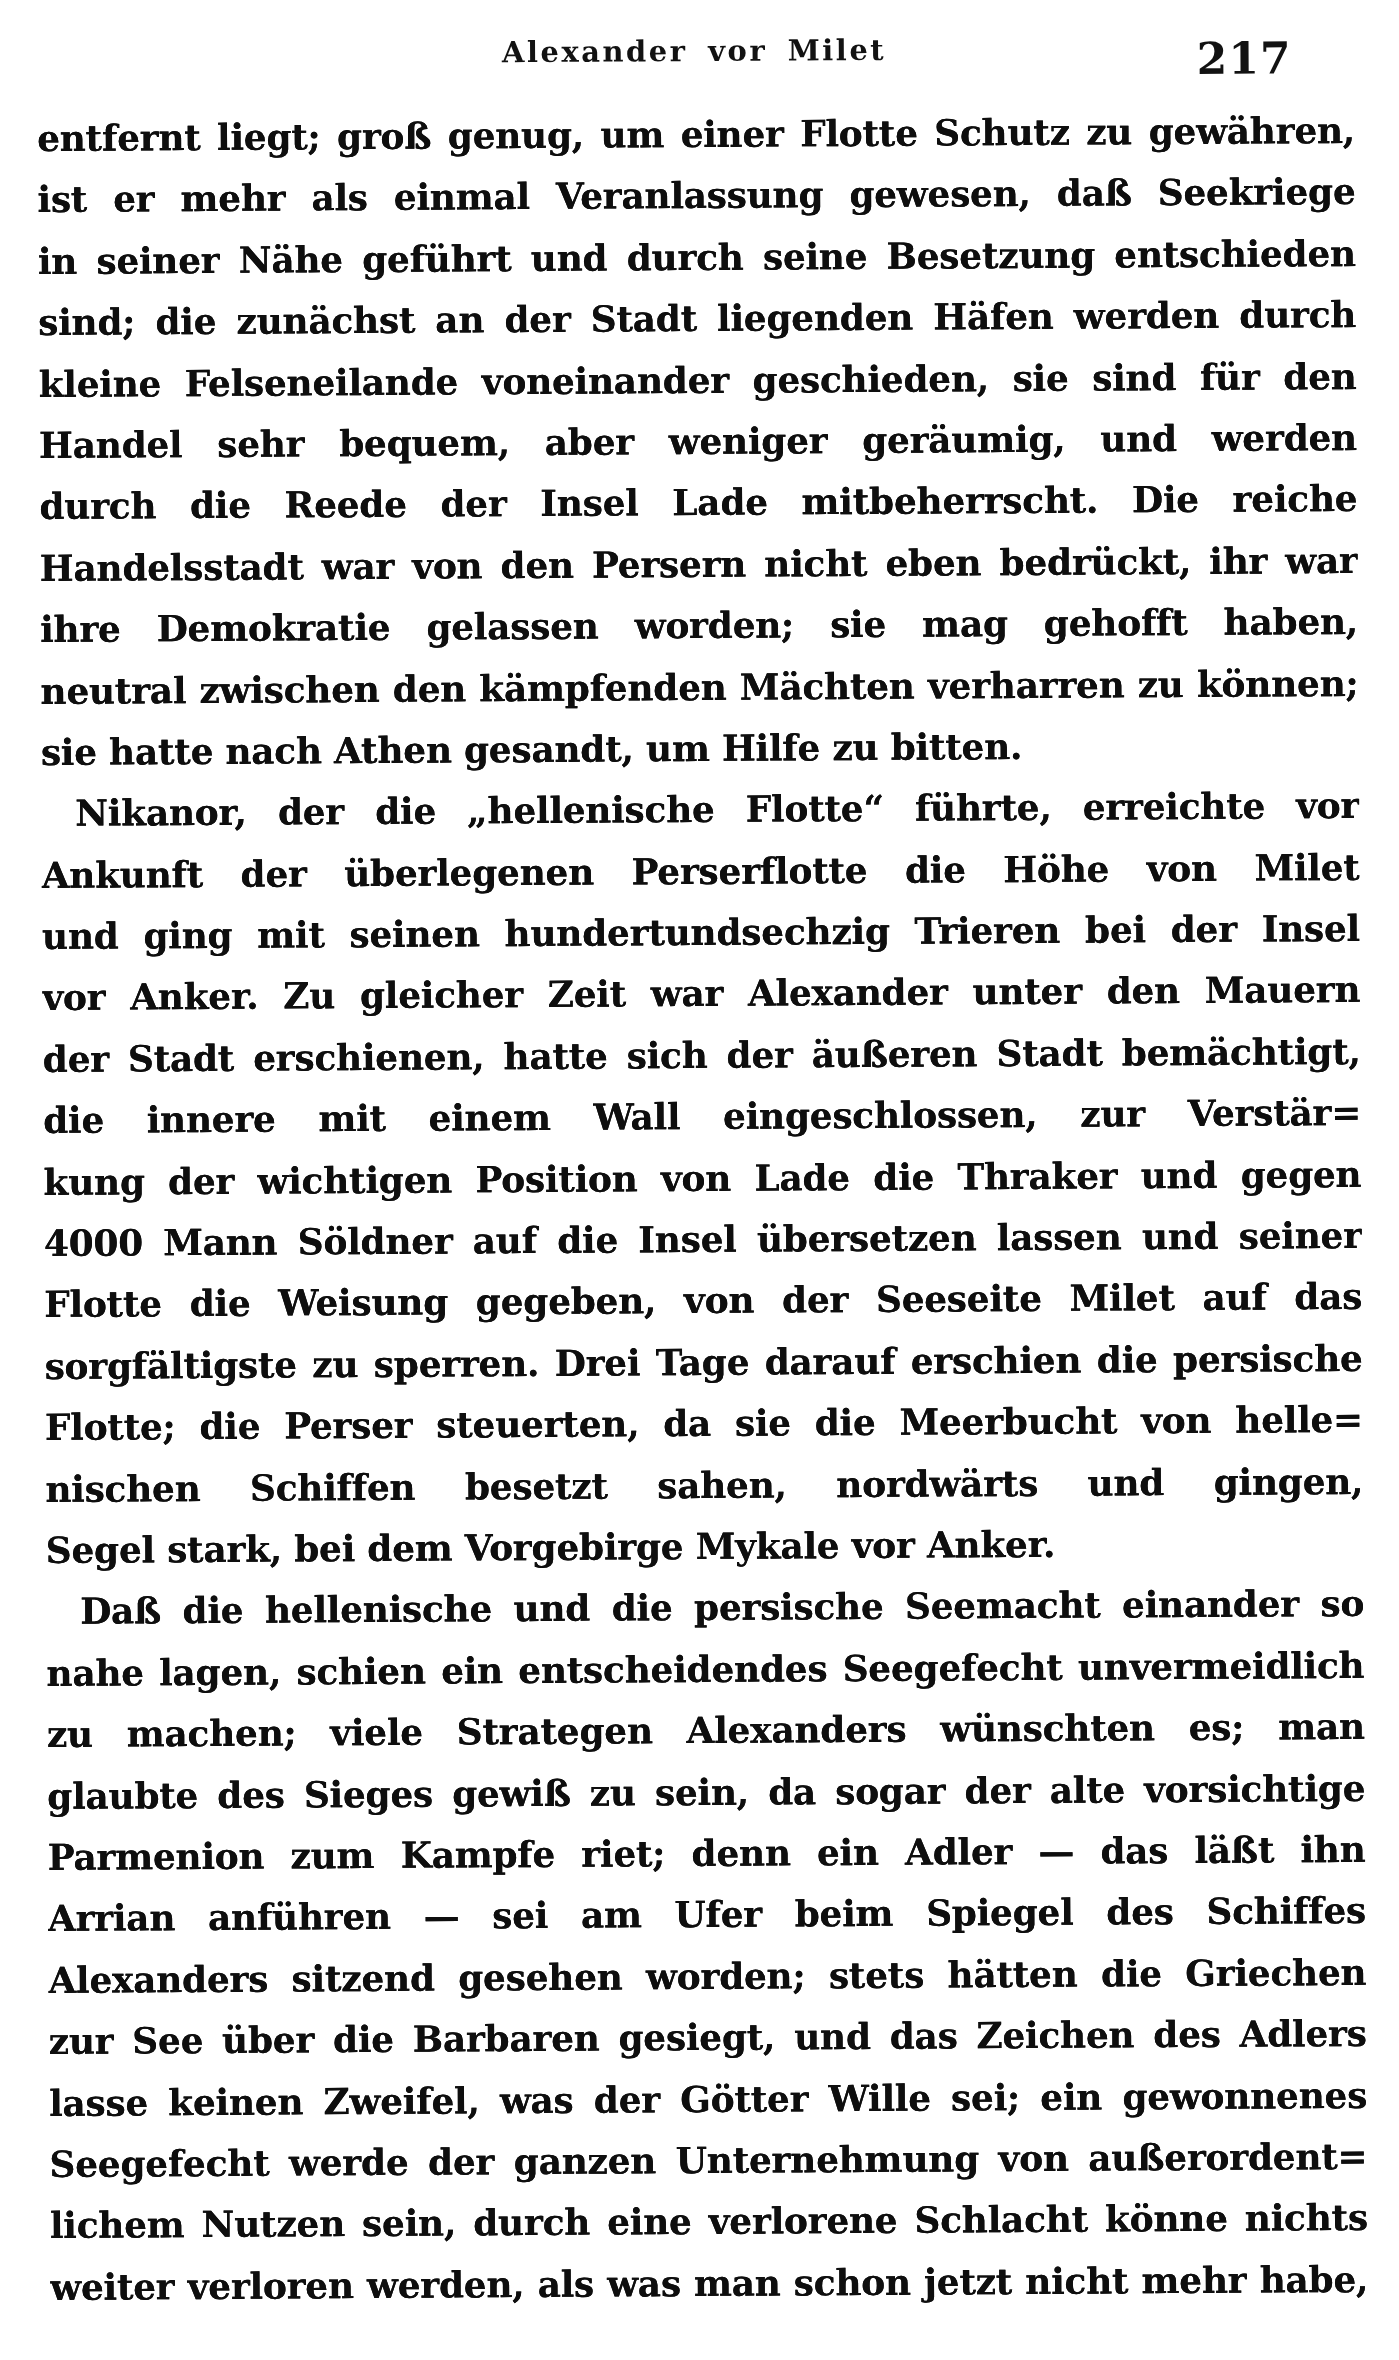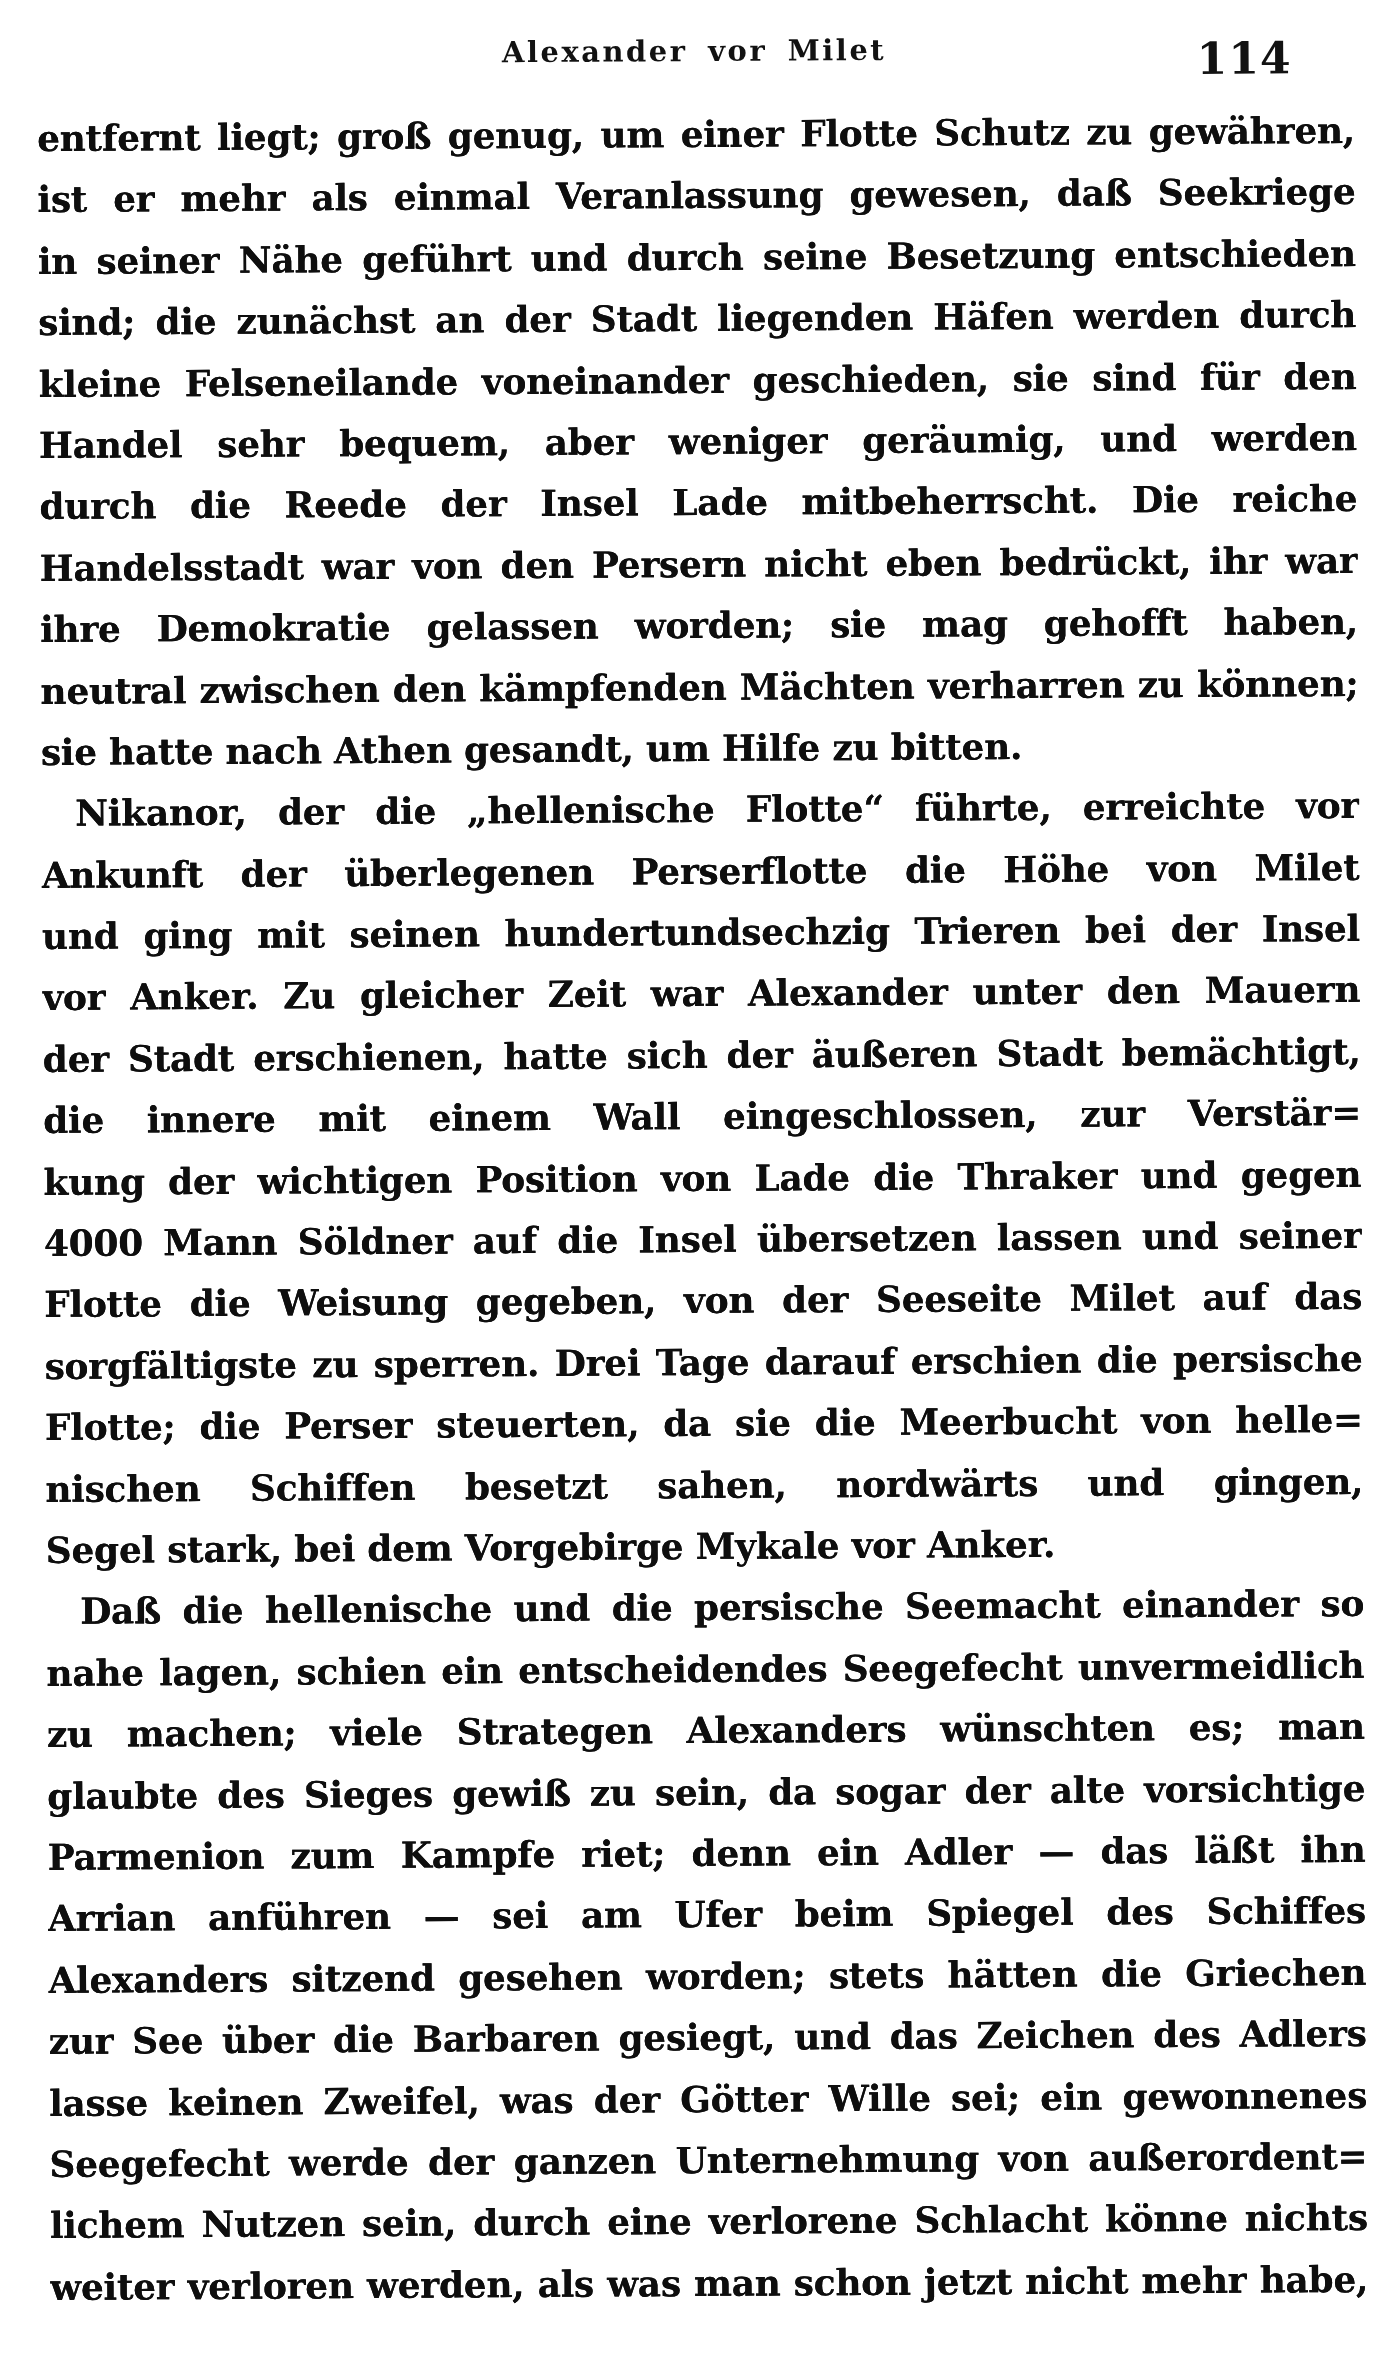--- a/index.html
+++ b/index.html
@@ -71,21 +71,21 @@
   .line.short-last {
     text-align-last: left;
   }
 </style>
 </head>
 <body>
 
 <div class="page">
   <div class="scan-tilt">
     <div class="running-header">Alexander vor Milet</div>
-    <div class="page-number">114</div>
+    <div class="page-number">217</div>
     <div class="page-body">
         <div class="paragraph">
           <div class="line">entfernt liegt; groß genug, um einer Flotte Schutz zu gewähren,</div>
           <div class="line">ist er mehr als einmal Veranlassung gewesen, daß Seekriege</div>
           <div class="line">in seiner Nähe geführt und durch seine Besetzung entschieden</div>
           <div class="line">sind; die zunächst an der Stadt liegenden Häfen werden durch</div>
           <div class="line">kleine Felseneilande voneinander geschieden, sie sind für den</div>
           <div class="line">Handel sehr bequem, aber weniger geräumig, und werden</div>
           <div class="line">durch die Reede der Insel Lade mitbeherrscht. Die reiche</div>
           <div class="line">Handelsstadt war von den Persern nicht eben bedrückt, ihr war</div>

